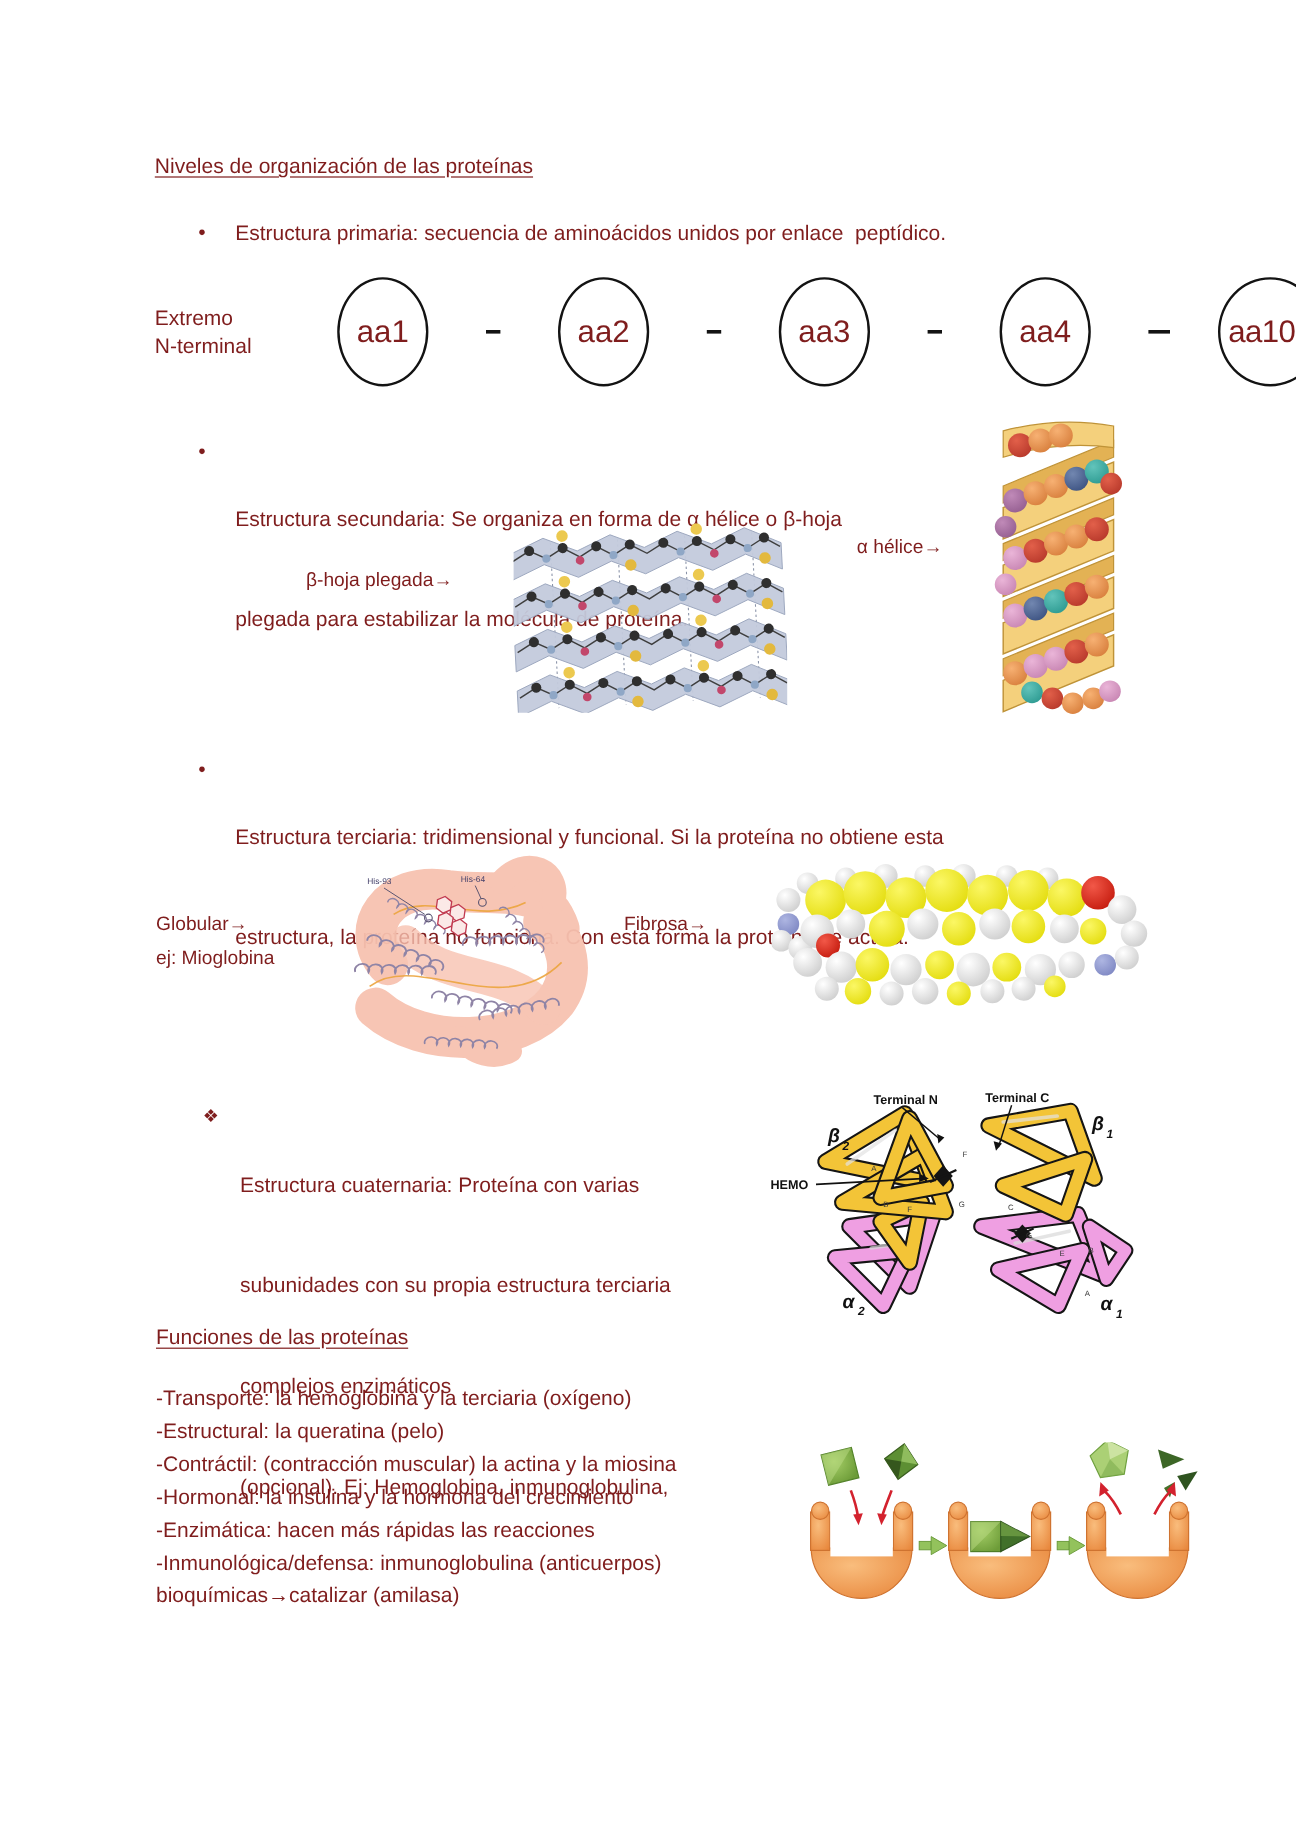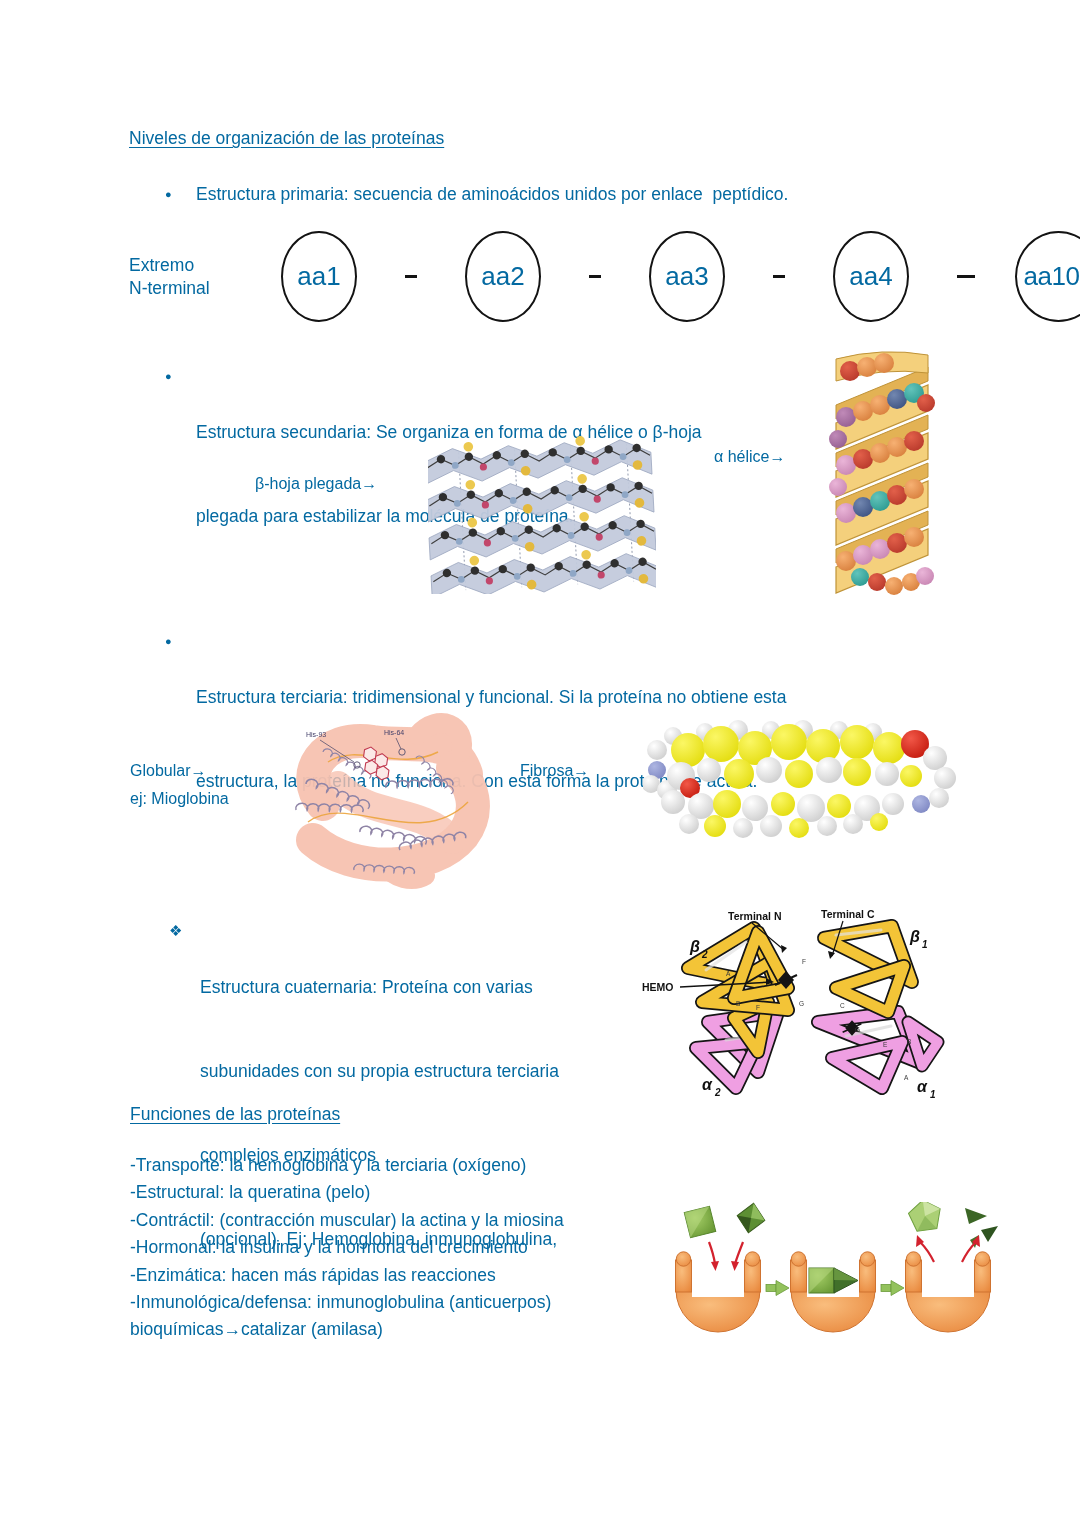--- a/index.html
+++ b/index.html
@@ -1,17 +1,17 @@
 <!DOCTYPE html>
 <html><head>
 <meta charset="utf-8">
 <style>
   html,body{margin:0;padding:0;background:#e8e8e8;}
   .page{position:relative;width:1080px;height:1525px;background:#ffffff;margin:0 auto;
-        font-family:"Liberation Sans",sans-serif;color:#0369a1;overflow:hidden;}
+        font-family:"Liberation Sans",sans-serif;color:#7f1d1d;overflow:hidden;}
   .abs{position:absolute;}
   .heading{font-size:17.5px;text-decoration:underline;text-underline-offset:3px;}
   .brow{display:flex;align-items:flex-start;}
   .bullet{width:36px;flex:0 0 36px;font-size:11px;line-height:28px;padding-left:5px;box-sizing:border-box;}
   .bullet.diamond{font-size:15px;}
   .btext{font-size:17.5px;line-height:28px;white-space:pre-wrap;}
   .chain{display:flex;align-items:center;gap:48px;}
   .term{font-size:17.5px;line-height:23px;}
   .term.left{width:104px;flex:0 0 104px;}
   .term.right{margin-left:11px;}

